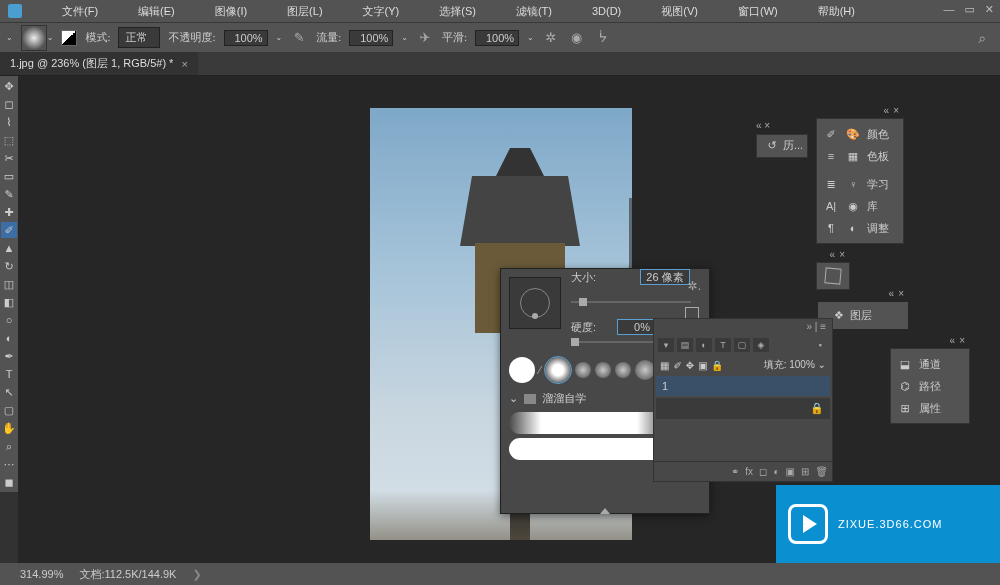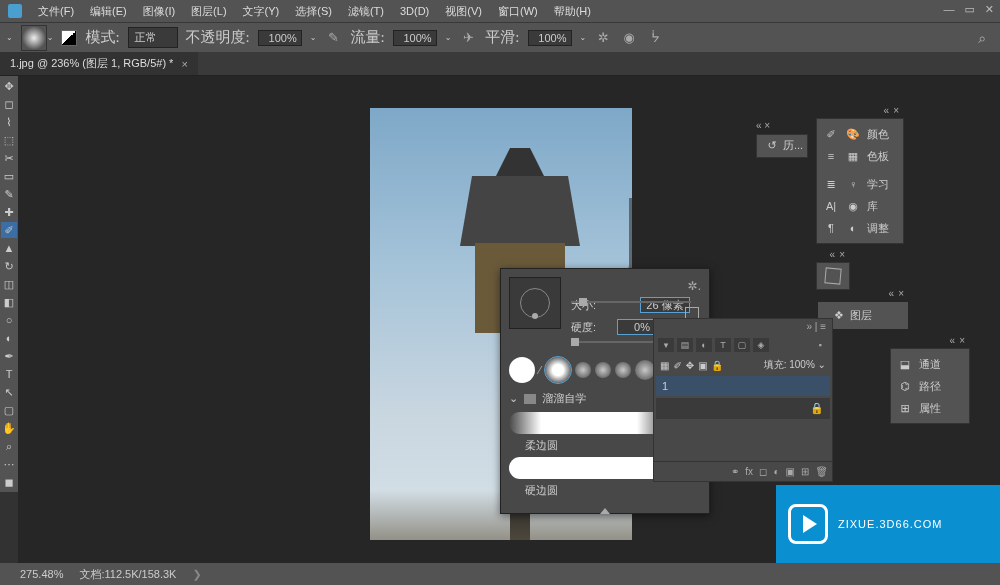--- a/index.html
+++ b/index.html
@@ -1,31 +1,31 @@
 <!DOCTYPE html>
 <html><head>
   <meta charset="utf-8">
   <style>
     * { margin: 0; padding: 0; box-sizing: border-box; font-family: "Microsoft YaHei", sans-serif; }
     body { width: 1000px; height: 585px; background: #323232; color: #ccc; font-size: 11px; overflow: hidden; position: relative; }
     
     
     .menubar { height: 22px; background: #535353; display: flex; align-items: center; padding-left: 8px; }
     .menubar .logo { width: 14px; height: 14px; background: #4a9ed0; border-radius: 2px; margin-right: 8px; }
-    .menubar .menu-item { padding: 0 8px; color: #ddd; font-size: 11px; cursor: pointer; }
+    .menubar .menu-item { padding: 0 8px; color: #ddd; font-size: 11px; cursor: pointer; margin-left: 24px; }
     .window-controls { position: absolute; right: 6px; top: 3px; display: flex; gap: 10px; }
     .window-controls span { font-size: 11px; color: #bbb; cursor: pointer; }
     
     
     .optionsbar { height: 30px; background: #535353; display: flex; align-items: center; padding-left: 6px; gap: 8px; border-top: 1px solid #383838; }
     .brush-preview { width: 26px; height: 26px; background: radial-gradient(circle, rgba(255,255,255,0.9) 0%, rgba(255,255,255,0) 70%); border: 1px solid #333; }
     .arrow-down { font-size: 8px; color: #ccc; }
     .swap-icon { width: 16px; height: 16px; background: linear-gradient(135deg, #fff 50%, #000 50%); border: 1px solid #666; }
-    .opt-label { color: #ccc; font-size: 15px; font-family: Liberation Serif, serif; }
-    .mode-select { background: #3a3a3a; border: 1px solid #222; color: #ccc; padding: 2px 20px 2px 6px; font-size: 11px; }
+    .opt-label { color: #ccc; font-size: 11px; font-family: Liberation Serif, serif; }
+    .mode-select { background: #3a3a3a; border: 1px solid #222; color: #ccc; padding: 2px 12px 2px 6px; font-size: 11px; }
     .pct-input { width: 44px; background: #3a3a3a; border: 1px solid #222; color: #ccc; text-align: right; padding: 1px 4px; font-size: 11px; }
     .opt-icon { width: 18px; height: 18px; display: flex; align-items: center; justify-content: center; color: #aaa; font-size: 13px; }
     .search-icon-top { position: absolute; right: 14px; top: 30px; color: #aaa; font-size: 14px; }
     
     
     .doctab-bar { height: 24px; background: #3a3a3a; display: flex; align-items: center; border-bottom: 1px solid #222; }
     .doctab { background: #323232; padding: 4px 10px; color: #ddd; font-size: 11px; display: flex; align-items: center; gap: 8px; }
     .doctab .close { font-size: 11px; color: #aaa; cursor: pointer; }
     
     
@@ -46,21 +46,21 @@
     .b1 { right: 0; top: 0; width: 3px; height: 300px; }
     .b2 { right: 20px; top: 50px; width: 2px; height: 250px; transform: rotate(10deg); }
     .tree-bottom { position: absolute; bottom: 0; left: 0; right: 0; height: 50px; background: linear-gradient(0deg, rgba(100,90,70,0.6), transparent); }
     
     
     .brush-popup { position: absolute; left: 500px; top: 268px; width: 210px; height: 246px; background: #484848; border: 1px solid #222; box-shadow: 0 2px 8px rgba(0,0,0,0.5); }
     .brush-popup .preview-area { position: absolute; left: 8px; top: 8px; width: 52px; height: 52px; border: 1px solid #222; background: #3a3a3a; display: flex; align-items: center; justify-content: center; }
     .brush-popup .preview-circle { width: 30px; height: 30px; border: 1px solid #888; border-radius: 50%; position: relative; }
     .brush-popup .preview-circle::after { content: ''; position: absolute; width: 6px; height: 6px; background: #aaa; border-radius: 50%; bottom: -2px; left: 50%; transform: translateX(-50%); }
     .brush-row { position: absolute; left: 70px; display: flex; align-items: center; gap: 8px; }
-    .brush-row.size { top: 28px; gap: 31px; }
+    .brush-row.size { top: 0; gap: 31px; }
     .brush-row.hardness { top: 50px; }
     .brush-label { color: #ccc; width: 38px; }
     .brush-input { width: 50px; background: #3a3a3a; border: 1px solid #5aa0d0; color: #ccc; text-align: center; padding: 1px; font-size: 11px; }
     .brush-slider { position: absolute; left: 70px; width: 120px; height: 2px; background: #666; }
     .brush-slider.s1 { top: 32px; }
     .brush-slider.s2 { top: 72px; }
     .brush-slider .thumb { position: absolute; top: -3px; width: 8px; height: 8px; background: #aaa; }
     .gear-icon { position: absolute; right: 8px; top: 10px; color: #aaa; font-size: 12px; }
     .newdoc-icon { position: absolute; right: 10px; top: 38px; width: 14px; height: 14px; border: 1px solid #aaa; }
     
@@ -252,23 +252,21 @@
     <div class="preset-circle soft2"></div>
   </div>
 
   <div class="brush-list">
     <div class="brush-group-header">
       <span>⌄</span>
       <div class="folder-icon"></div>
       <span>溜溜自学</span>
     </div>
     <div class="brush-stroke"></div>
-    <div class="brush-name">柔边圆</div>
     <div class="brush-stroke hard"></div>
-    <div class="brush-name">硬边圆</div>
   </div>
   <div class="triangle-handle"></div>
 </div>
 
 <div class="history-close">« ×</div>
 <div class="panel-group history-group">
   <span class="panel-tab">
     <span class="icon-sq">↺</span>
     <span>历...</span>
   </span>
@@ -376,22 +374,22 @@
       <span class="mini-row-icon">⌬</span>
       <span>路径</span>
     </div>
   <div class="row">
       <span class="mini-row-icon">⊞</span>
       <span>属性</span>
     </div>
 </div>
 
 <div class="statusbar">
-  <span>275.48%</span>
-  <span>文档:112.5K/158.3K</span>
+  <span>314.99%</span>
+  <span>文档:112.5K/144.9K</span>
   <span class="arrow">❯</span>
 </div>
 
 <div class="watermark">
   <div class="play"></div>
   <div class="text">
     <div class="url">ZIXUE.3D66.COM</div>
   </div>
 </div>
 

